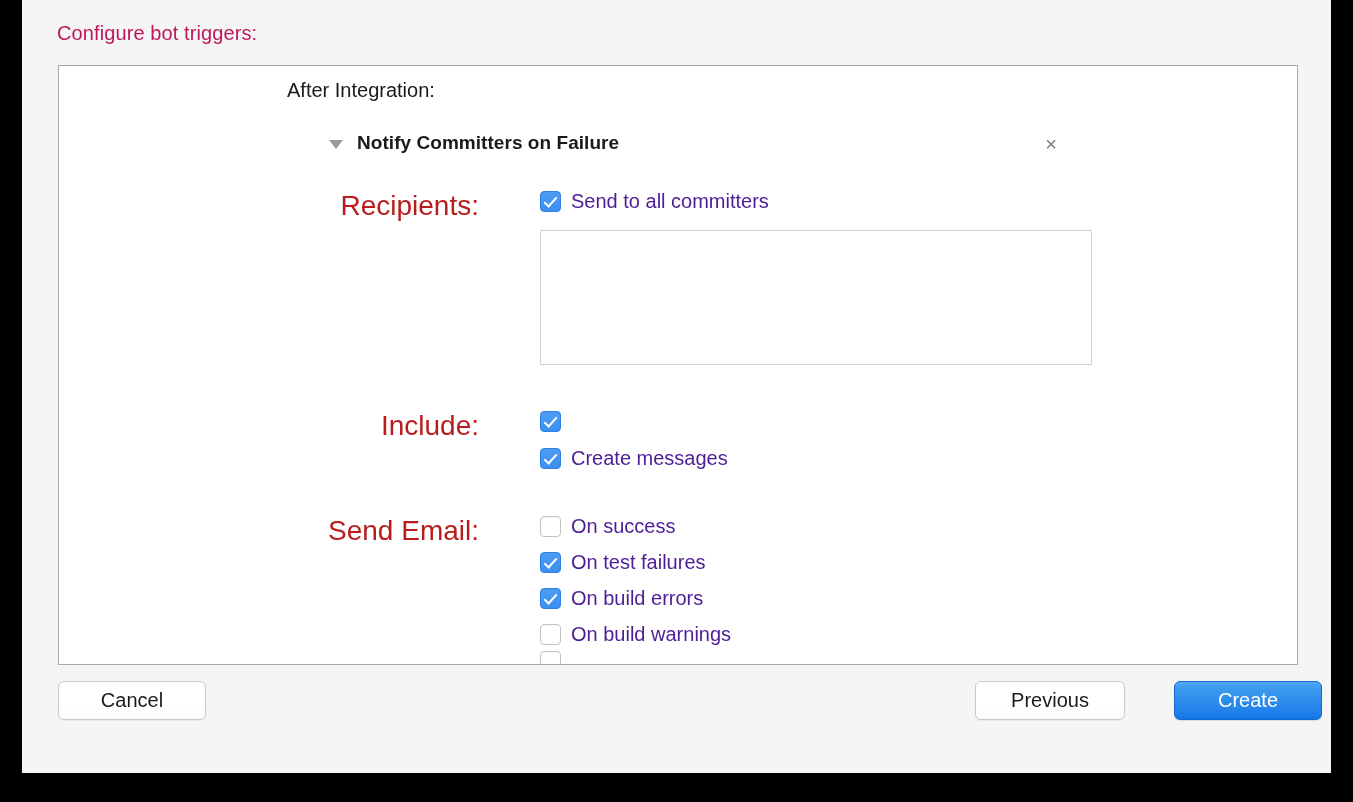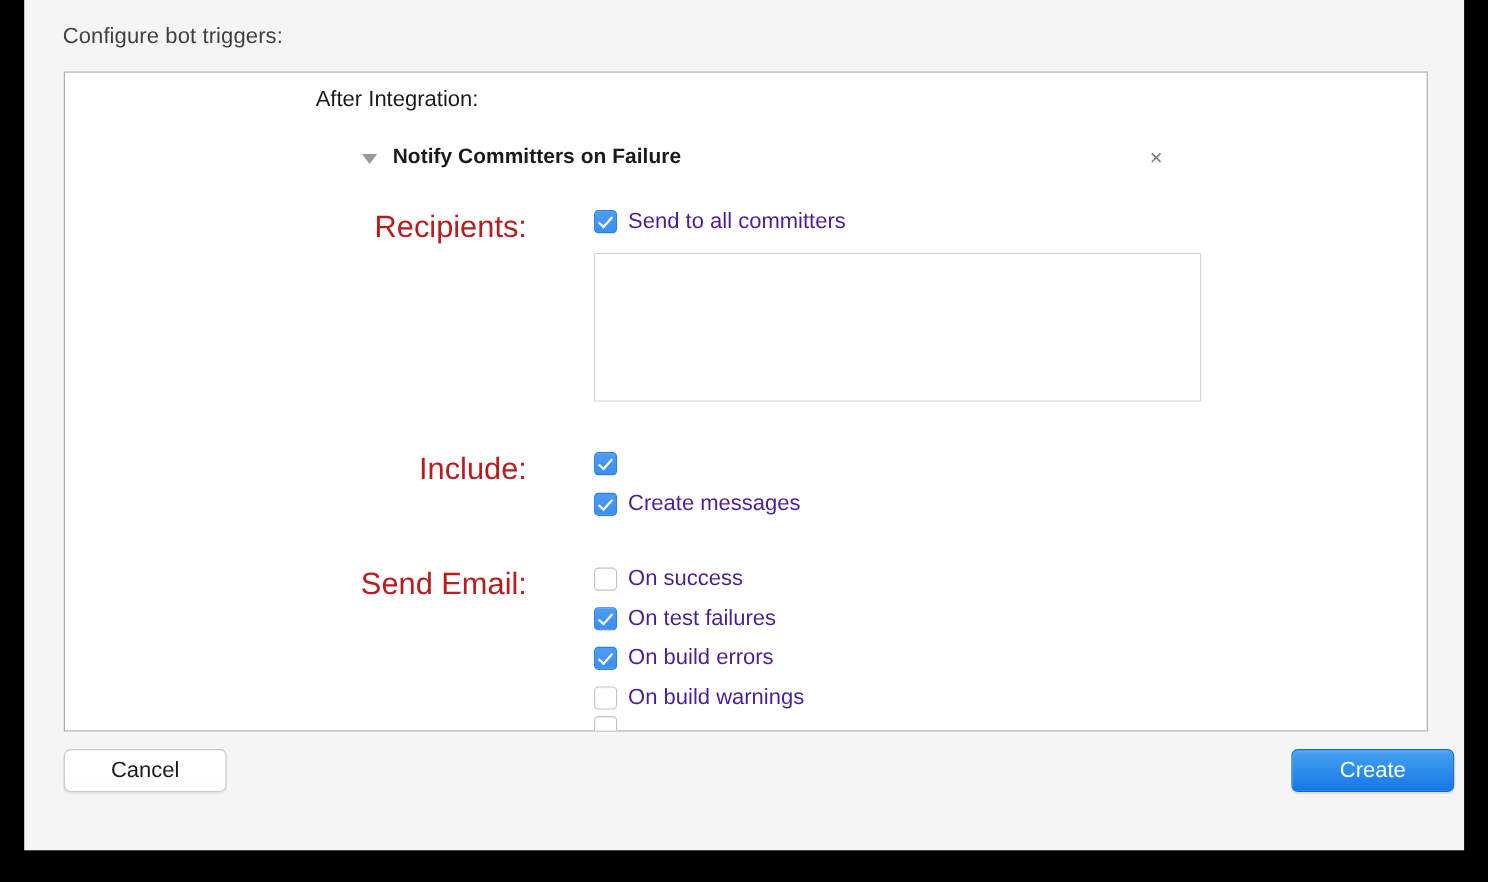--- a/index.html
+++ b/index.html
@@ -25,21 +25,21 @@
     background: #f5f5f5;
     box-shadow: 0 0 0 0 rgba(0,0,0,0);
   }
 
   
   .prompt-label {
     position: absolute;
     left: 35px;
     top: 22px;
     font-size: 20px;
-    color: #404040;
+    color: #be185d;
     letter-spacing: 0.1px;
     white-space: nowrap;
   }
 
   
   .panel {
     position: absolute;
     left: 36px;
     top: 65px;
     width: 1240px;
@@ -303,16 +303,17 @@
         <div class="check-line">
           <span class="checkbox off"></span>
         </div>
       </div>
 
     </div>
   </div>
 
   <div class="btn btn-plain" id="cancel-button">Cancel</div>
 
+  <div class="btn btn-plain" id="previous-button">Previous</div>
 
   <div class="btn btn-primary" id="create-button">Create</div>
 
 </div>
 
 </body></html>

